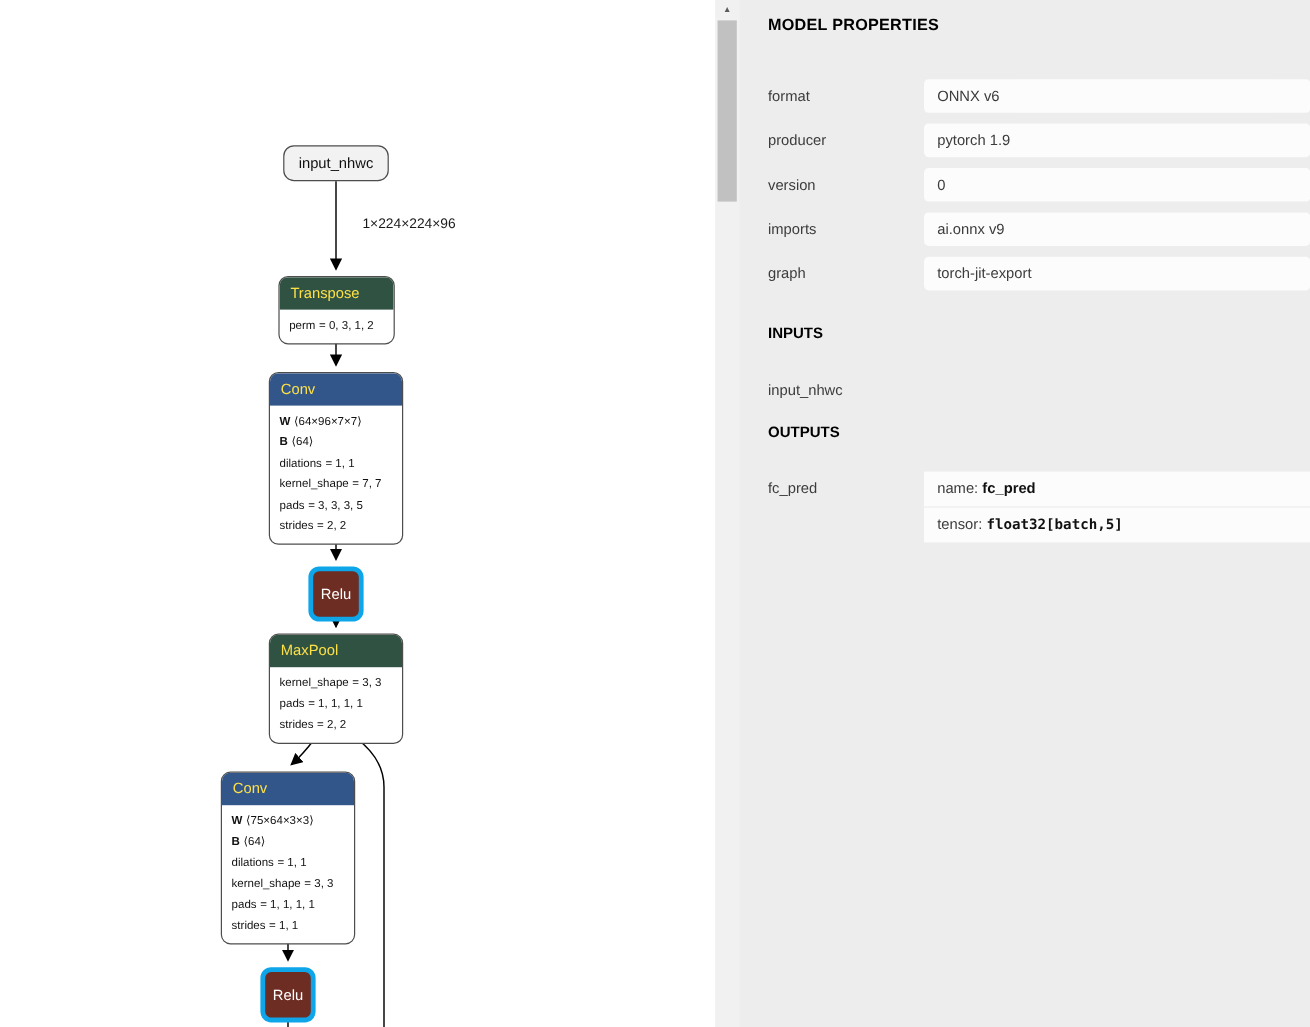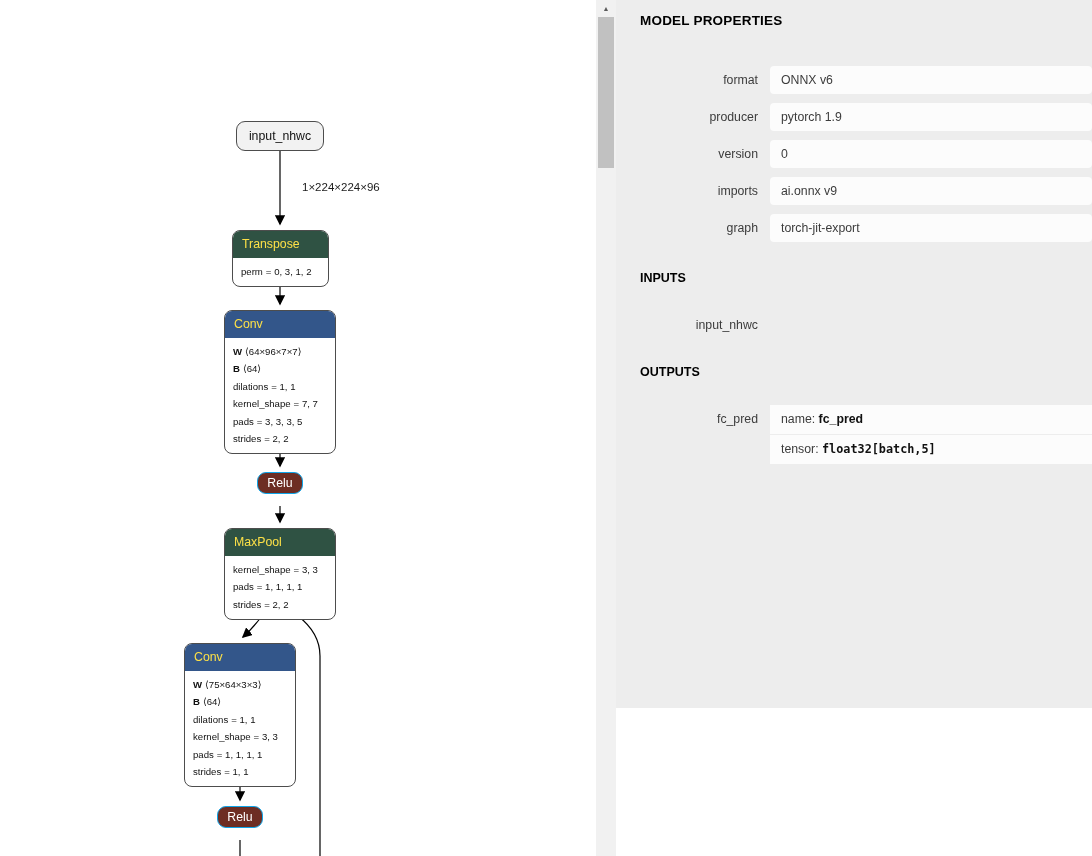--- a/index.html
+++ b/index.html
@@ -20,51 +20,51 @@
   .node-body { padding:5px 8px 6px 8px; }
   .attr { font-size:9.6px; line-height:17.4px; color:#111; white-space:nowrap; }
   .ak { margin-right:3px; }
   .ak.bold { font-weight:bold; }
 
   .io-node { position:absolute; left:236px; top:121px; width:88px; height:30px;
              background:#f2f2f2; border:1px solid #4d4d4d; border-radius:9px;
              display:flex; align-items:center; justify-content:center;
              font-size:12.3px; color:#111; }
 
-  .act-node { position:absolute; width:46px; height:22px; background:#6d2d23;
-              border:1px solid #0ea5e9; border-radius:9px; color:#fff;
+  .act-node { position:absolute; width:46px; height:46px; background:#6d2d23;
+              border:4px solid #0ea5e9; border-radius:9px; color:#fff;
               display:flex; align-items:center; justify-content:center; font-size:12.3px; }
   .act-1 { left:257px; top:472px; }
   .act-2 { left:217px; top:806px; }
 
   .n-transpose { left:232px; top:230px; width:97px;  }
   .n-conv1     { left:224px; top:310px; width:112px; }
   .n-maxpool   { left:224px; top:528px; width:112px; }
   .n-conv2     { left:184px; top:643px; width:112px; }
 
   
   .scrollbar { position:absolute; left:596px; top:0; width:20px; height:856px; background:#f1f1f1; }
   .sb-arrow  { position:absolute; left:0; top:1px; width:20px; height:14px; color:#5a5a5a;
                font-size:7px; display:flex; align-items:center; justify-content:center; }
   .sb-thumb  { position:absolute; left:2px; top:17px; width:16px; height:151px; background:#c1c1c1; }
 
   
-  .panel { position:absolute; left:616px; top:0; width:476px; height:708px;
+  .panel { position:absolute; left:616px; top:0; width:476px; height:856px;
            background:#ededed; padding-left:24px; overflow:hidden; }
   .panel-title { margin-top:13px; font-size:13.5px; font-weight:bold; color:#000;
                  letter-spacing:0.2px; height:16px; }
   .props { margin-top:37px; }
   .prop-row { display:flex; align-items:center; height:28px; margin-bottom:9px; }
-  .prop-label { width:118px; text-align:right; font-size:12.3px; color:#3c3c3c;
+  .prop-label { width:118px; font-size:12.3px; color:#3c3c3c;
                 margin-right:12px; flex:none; }
   .prop-value { flex:1; background:#fcfcfc; height:28px; line-height:28px;
                 padding-left:11px; font-size:12.3px; color:#3c3c3c; border-radius:4px; }
   .section-title { font-size:12.5px; font-weight:bold; color:#000; height:15px; }
   .st-inputs  { margin-top:29px; }
-  .st-outputs { margin-top:25px; }
+  .st-outputs { margin-top:13px; }
   .io-row { display:flex; align-items:flex-start; margin-top:25px; }
   .io-row .prop-label { line-height:29px; }
   .io-group { flex:1; }
   .io-line { background:#fcfcfc; height:29px; line-height:29px; padding-left:11px;
              font-size:12.3px; color:#3c3c3c; }
   .io-line + .io-line { margin-top:1px; }
   .io-line b { color:#111; }
   .mono { font-family:"DejaVu Sans Mono","Liberation Mono",monospace;
           font-size:11.8px; font-weight:600; color:#111; }
 </style>

